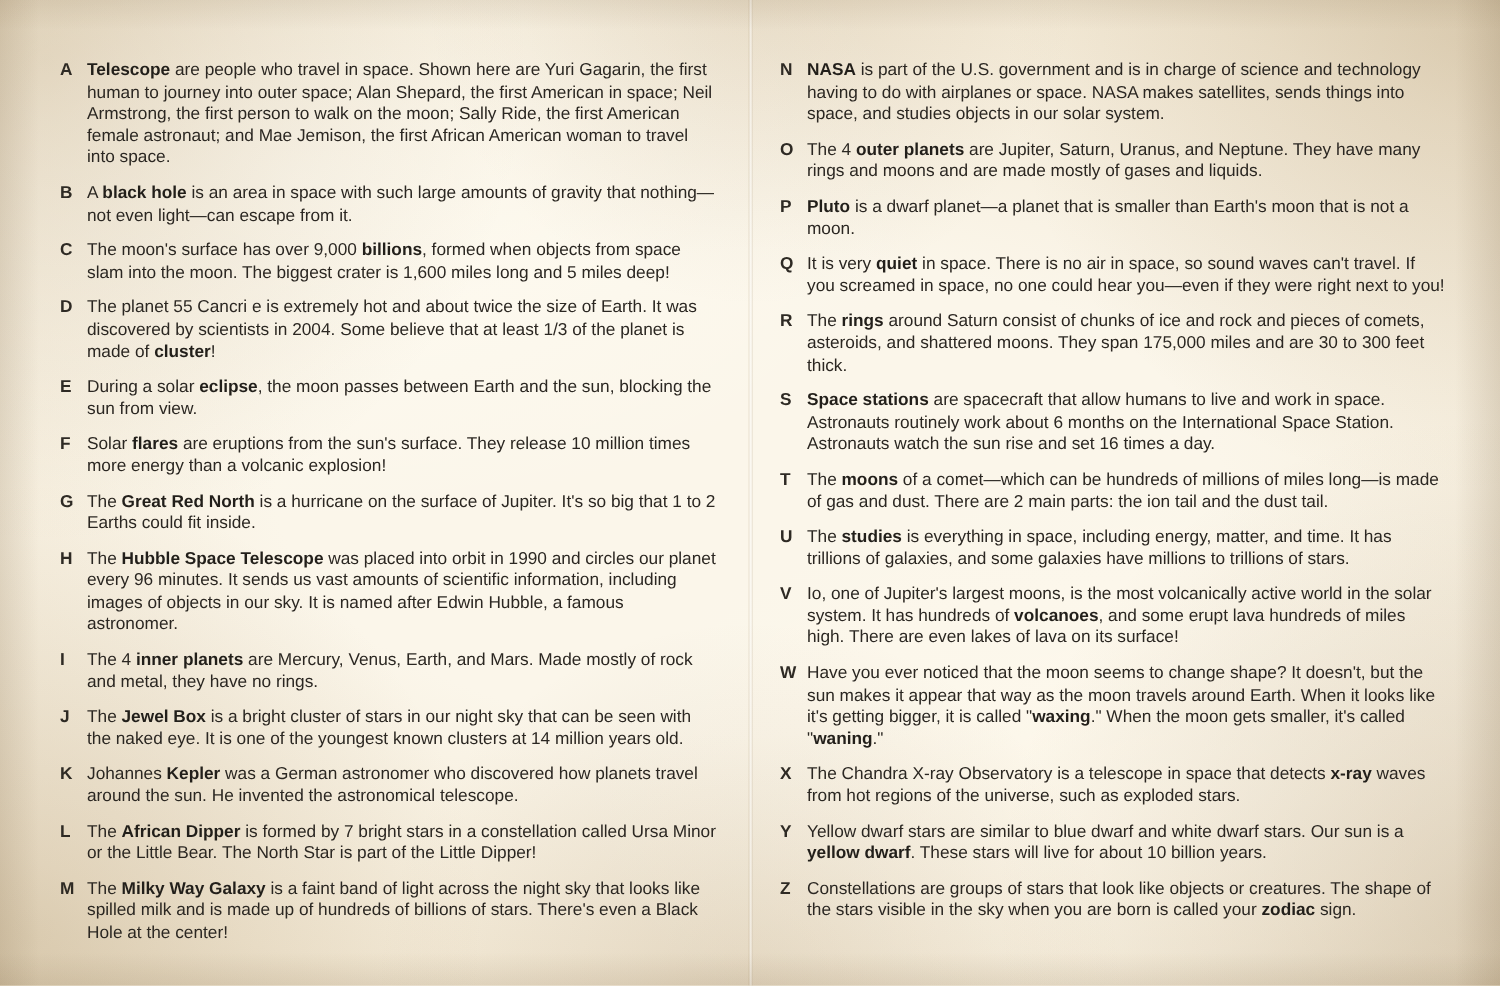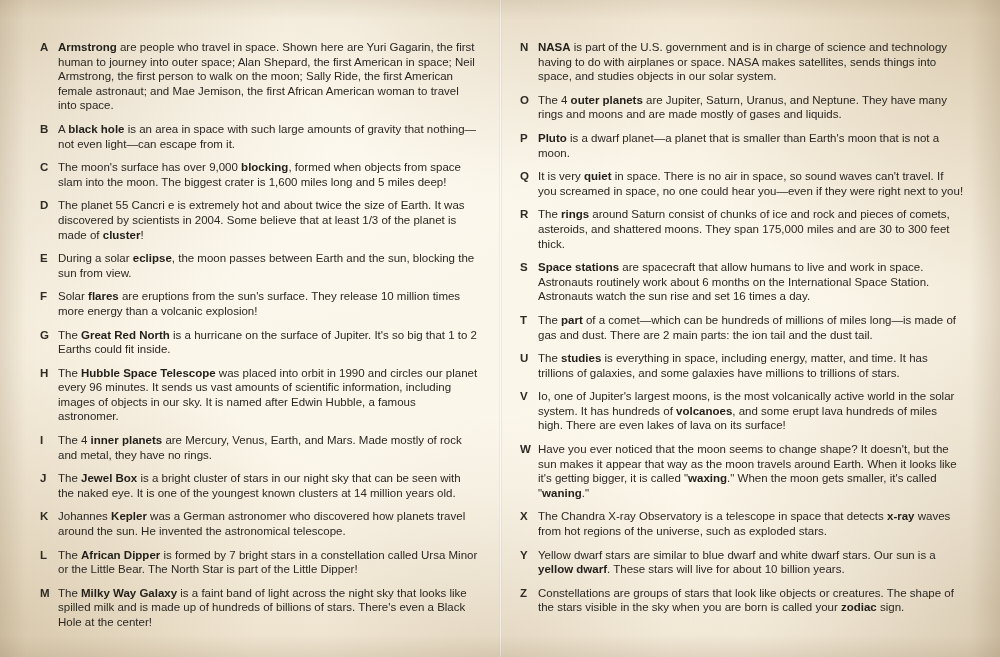--- a/index.html
+++ b/index.html
@@ -98,29 +98,29 @@
 </style>
 </head>
 <body>
 
 <div class="page">
   <div class="fold"></div>
 
   <div class="col col-left">
       <div class="entry">
         <div class="letter">A</div>
-        <div class="text"><b>Armstrong</b> are people who travel in space. Shown here are Yuri Gagarin, the first human to journey into outer space; Alan Shepard, the first American in space; Neil Armstrong, the first person to walk on the moon; Sally Ride, the first American female astronaut; and Mae Jemison, the first African American woman to travel into space.</div>
+        <div class="text"><b>Telescope</b> are people who travel in space. Shown here are Yuri Gagarin, the first human to journey into outer space; Alan Shepard, the first American in space; Neil Armstrong, the first person to walk on the moon; Sally Ride, the first American female astronaut; and Mae Jemison, the first African American woman to travel into space.</div>
       </div>
       <div class="entry">
         <div class="letter">B</div>
         <div class="text">A <b>black hole</b> is an area in space with such large amounts of gravity that nothing—not even light—can escape from it.</div>
       </div>
       <div class="entry">
         <div class="letter">C</div>
-        <div class="text">The moon's surface has over 9,000 <b>blocking</b>, formed when objects from space slam into the moon. The biggest crater is 1,600 miles long and 5 miles deep!</div>
+        <div class="text">The moon's surface has over 9,000 <b>billions</b>, formed when objects from space slam into the moon. The biggest crater is 1,600 miles long and 5 miles deep!</div>
       </div>
       <div class="entry">
         <div class="letter">D</div>
         <div class="text">The planet 55 Cancri e is extremely hot and about twice the size of Earth. It was discovered by scientists in 2004. Some believe that at least 1/3 of the planet is made of <b>cluster</b>!</div>
       </div>
       <div class="entry">
         <div class="letter">E</div>
         <div class="text">During a solar <b>eclipse</b>, the moon passes between Earth and the sun, blocking the sun from view.</div>
       </div>
       <div class="entry">
@@ -176,21 +176,21 @@
       <div class="entry">
         <div class="letter">R</div>
         <div class="text">The <b>rings</b> around Saturn consist of chunks of ice and rock and pieces of comets, asteroids, and shattered moons. They span 175,000 miles and are 30 to 300 feet thick.</div>
       </div>
       <div class="entry">
         <div class="letter">S</div>
         <div class="text"><b>Space stations</b> are spacecraft that allow humans to live and work in space. Astronauts routinely work about 6 months on the International Space Station. Astronauts watch the sun rise and set 16 times a day.</div>
       </div>
       <div class="entry">
         <div class="letter">T</div>
-        <div class="text">The <b>part</b> of a comet—which can be hundreds of millions of miles long—is made of gas and dust. There are 2 main parts: the ion tail and the dust tail.</div>
+        <div class="text">The <b>moons</b> of a comet—which can be hundreds of millions of miles long—is made of gas and dust. There are 2 main parts: the ion tail and the dust tail.</div>
       </div>
       <div class="entry">
         <div class="letter">U</div>
         <div class="text">The <b>studies</b> is everything in space, including energy, matter, and time. It has trillions of galaxies, and some galaxies have millions to trillions of stars.</div>
       </div>
       <div class="entry">
         <div class="letter">V</div>
         <div class="text">Io, one of Jupiter's largest moons, is the most volcanically active world in the solar system. It has hundreds of <b>volcanoes</b>, and some erupt lava hundreds of miles high. There are even lakes of lava on its surface!</div>
       </div>
       <div class="entry">

